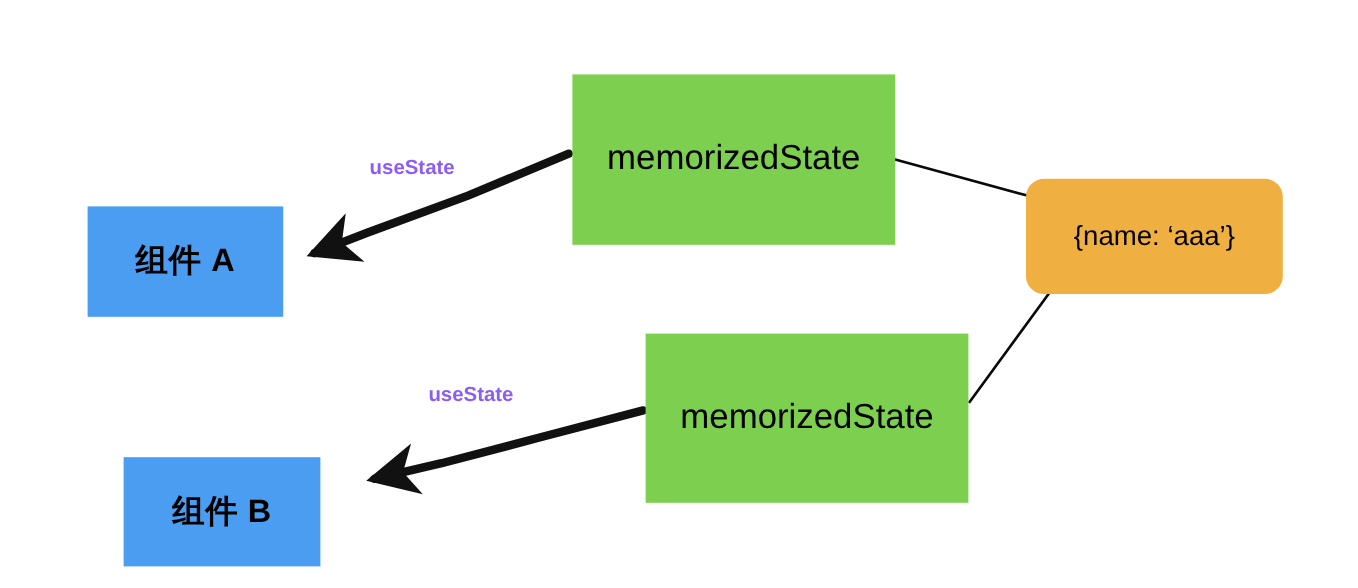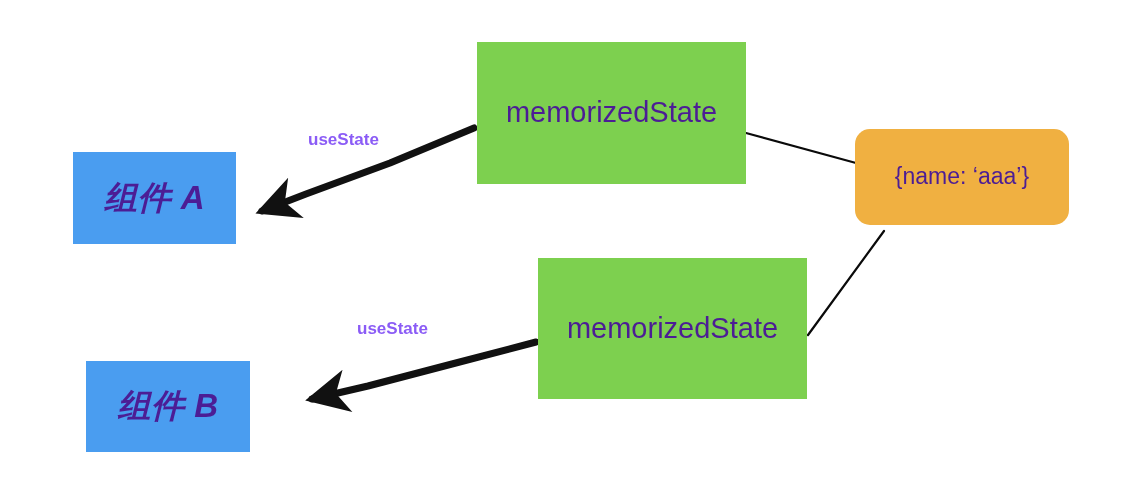--- a/index.html
+++ b/index.html
@@ -15,43 +15,43 @@
     overflow: hidden;
     font-family: "Liberation Sans", "DejaVu Sans", sans-serif;
   }
   .node {
     position: absolute;
     display: flex;
     align-items: center;
     justify-content: center;
     box-sizing: border-box;
     text-align: center;
-    color: #4c1d95;
+    color: #000000;
     line-height: 1.1;
+    margin-top: 20px;
   }
   .node-blue {
     background: #4a9df0;
-    font-size: 33px;
+    font-size: 27px;
     font-weight: 700;
     letter-spacing: 0.5px;
-    font-style: italic;
   }
   .node-green {
     background: #7dd04f;
     font-size: 29px;
     font-weight: 400;
   }
   .node-orange {
     background: #f0b041;
     border-radius: 15px;
     font-size: 23px;
     font-weight: 400;
   }
   #comp-a  { left: 73px;  top: 152px; width: 163px; height: 92px; }
-  #comp-b  { left: 86px;  top: 361px; width: 164px; height: 91px; }
+  #comp-b  { left: 103px;  top: 361px; width: 164px; height: 91px; }
   #mem-1   { left: 477px; top: 42px;  width: 269px; height: 142px; }
   #mem-2   { left: 538px; top: 258px; width: 269px; height: 141px; }
   #state-obj { left: 855px; top: 129px; width: 214px; height: 96px; }
 
   .edge-label {
     position: absolute;
     color: #8b5cf6;
     font-size: 17px;
     font-weight: 700;
     white-space: nowrap;

